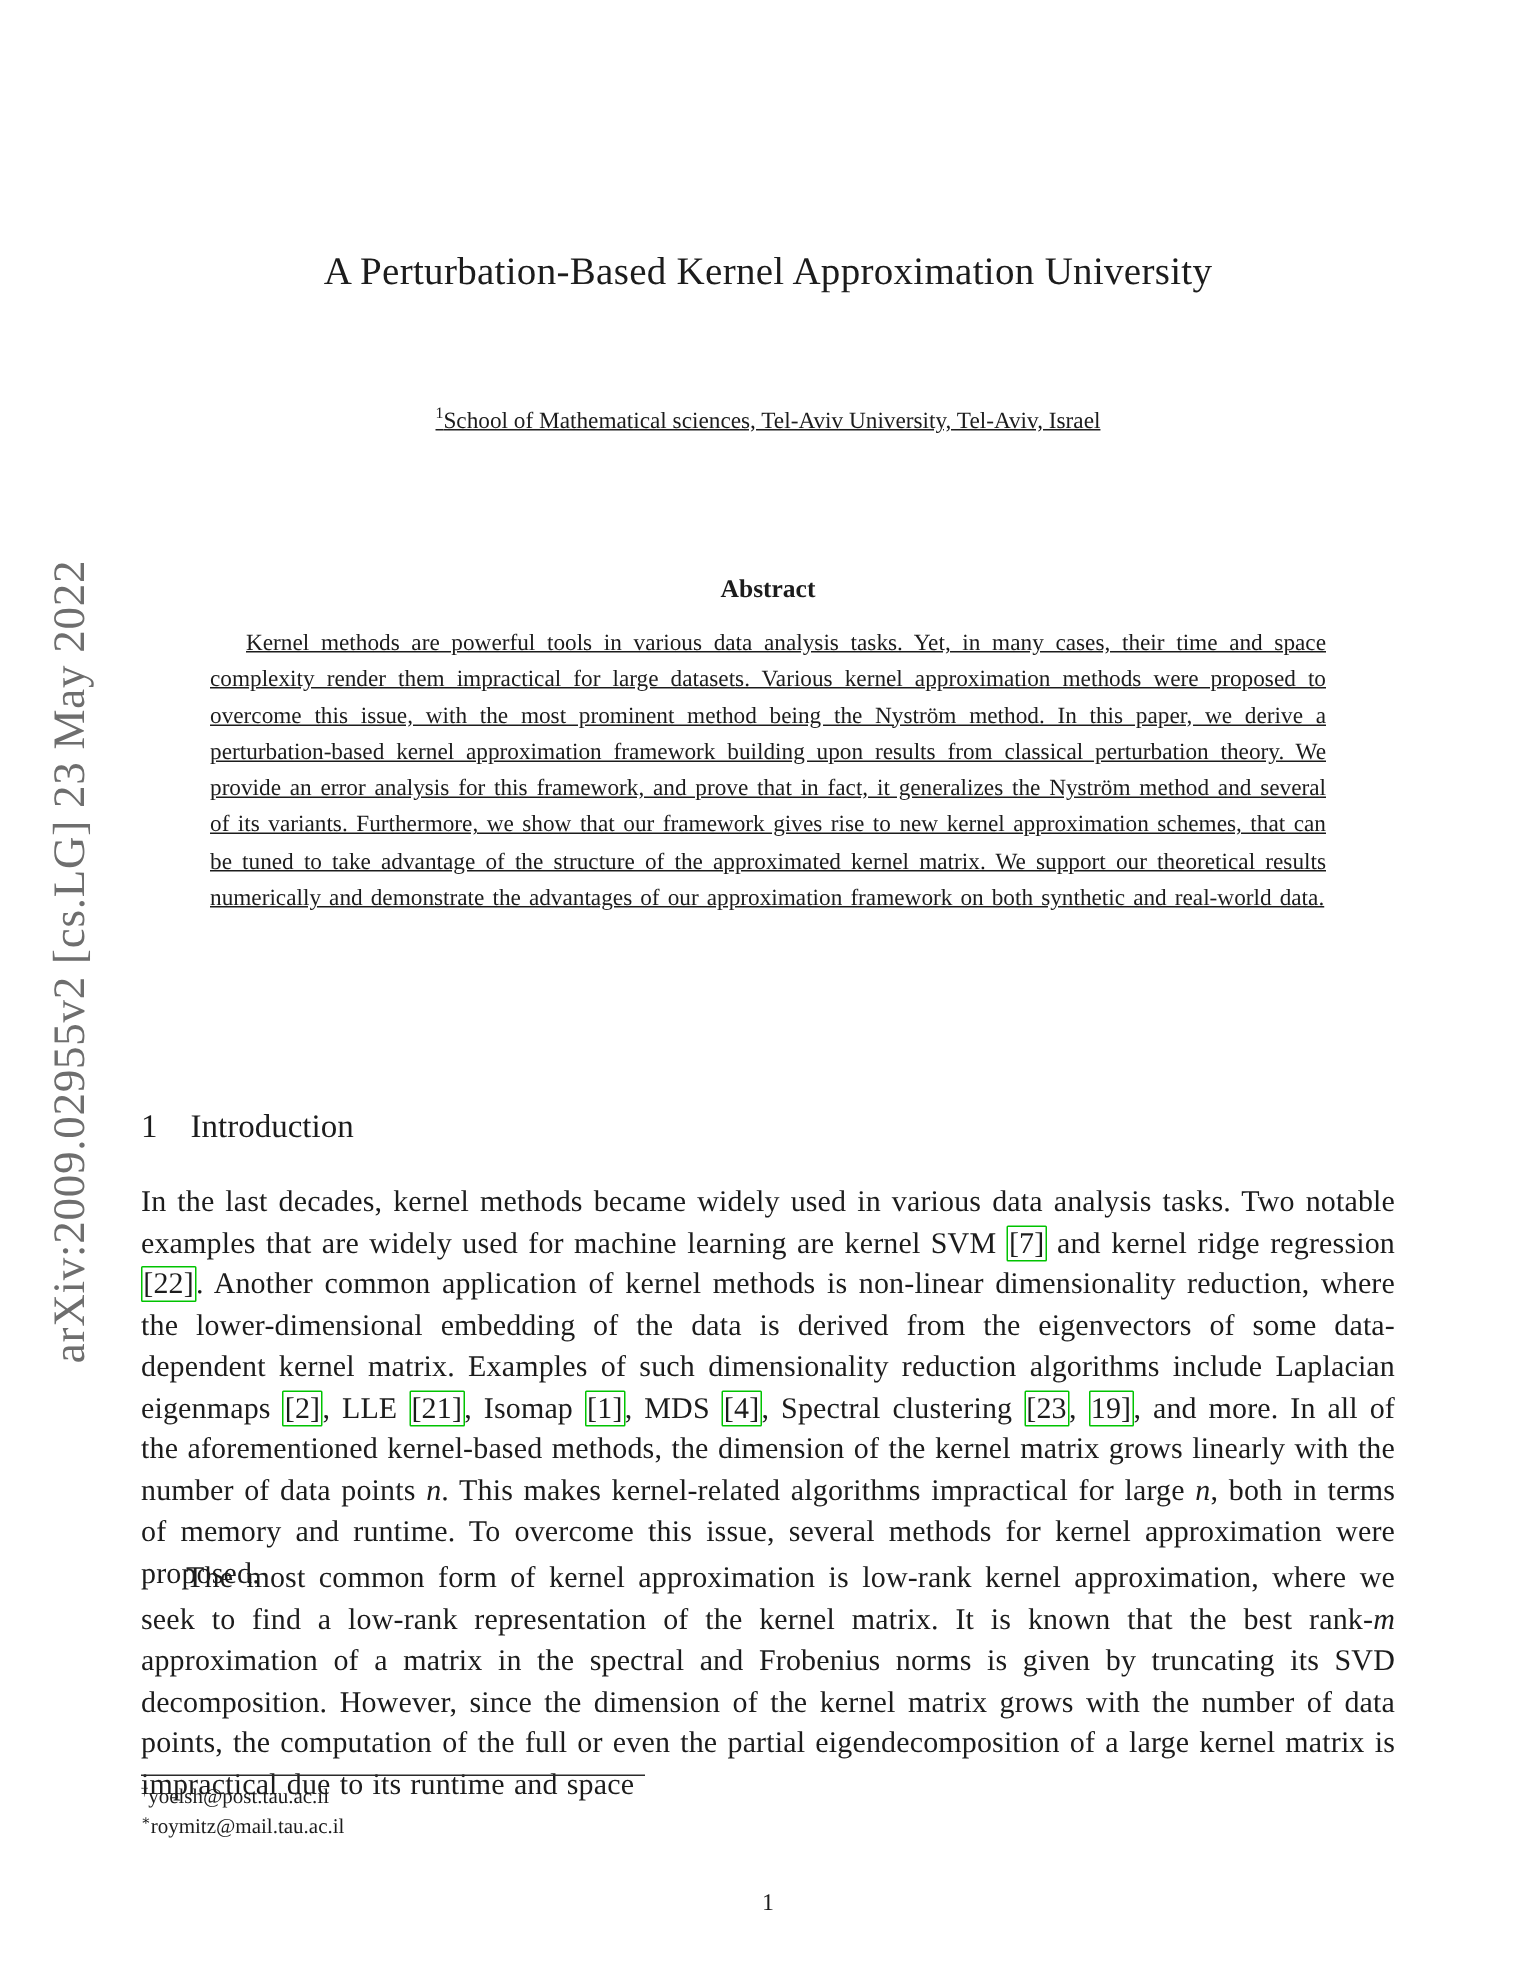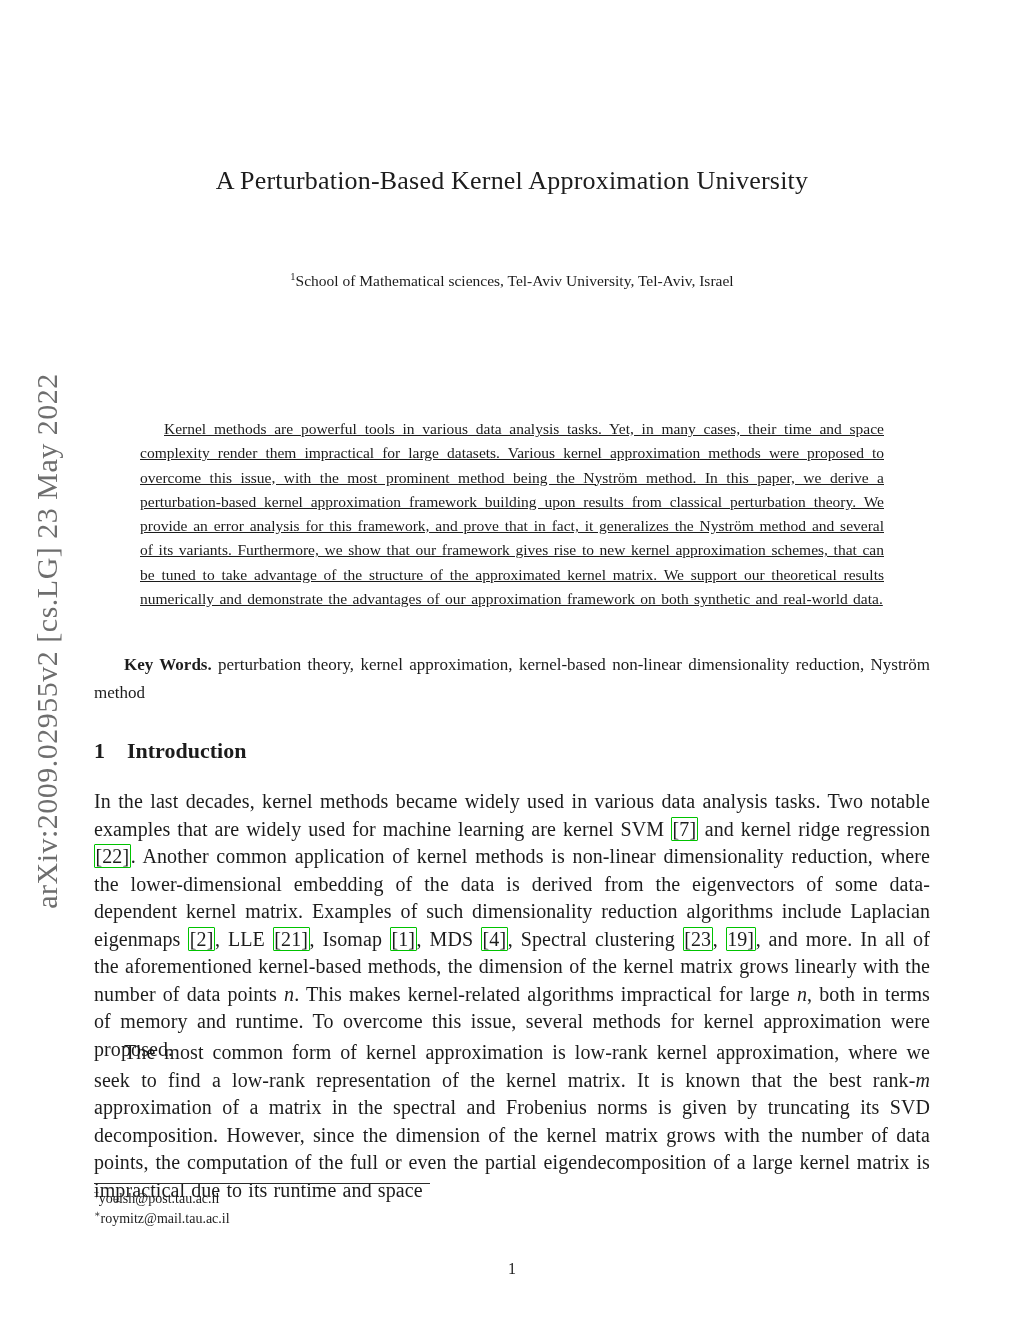--- a/index.html
+++ b/index.html
@@ -46,20 +46,21 @@
   .author-line {
     top: 227px;
     text-align: center;
     font-size: 19px;
   }
 
   .affiliation-line {
     top: 272px;
     text-align: center;
     font-size: 15.5px;
+    text-decoration: underline;
   }
 
   .abstract-heading {
     top: 383px;
     text-align: center;
     font-size: 17px;
     font-weight: bold;
   }
 
   .abstract-body {
@@ -79,21 +80,21 @@
     font-size: 17px;
     line-height: 27.5px;
     text-align: justify;
     text-indent: 30px;
     word-spacing: 1px;
   }
 
   .section-heading {
     top: 738px;
     font-size: 22px;
-    font-weight: bold;
+    font-weight: normal;
   }
   .section-heading .sec-title {
     margin-left: 22px;
   }
 
   .body-par {
     font-size: 20px;
     line-height: 27.5px;
     text-align: justify;
     letter-spacing: 0.1px;
@@ -143,24 +144,24 @@
 
 <div class="page">
 
   <div class="arxiv-stamp">arXiv:2009.02955v2 [cs.LG] 23 May 2022</div>
 
   <div class="block paper-title">A Perturbation-Based Kernel Approximation University</div>
 
 
   <div class="block affiliation-line"><span class="seg-sup">1</span><span>School of Mathematical sciences, Tel-Aviv University, Tel-Aviv, Israel</span></div>
 
+  <div class="block abstract-heading">Abstract</div>
 
   <div class="block abstract-body">Kernel methods are powerful tools in various data analysis tasks. Yet, in many cases, their time and space complexity render them impractical for large datasets. Various kernel approximation methods were proposed to overcome this issue, with the most prominent method being the Nyström method. In this paper, we derive a perturbation-based kernel approximation framework building upon results from classical perturbation theory. We provide an error analysis for this framework, and prove that in fact, it generalizes the Nyström method and several of its variants. Furthermore, we show that our framework gives rise to new kernel approximation schemes, that can be tuned to take advantage of the structure of the approximated kernel matrix. We support our theoretical results numerically and demonstrate the advantages of our approximation framework on both synthetic and real-world data.</div>
 
-  <div class="block keywords"><span class="seg-bold">Key Words.</span><span>  perturbation theory, kernel approximation, kernel-based non-linear dimensionality reduction, Nyström method</span></div>
 
   <div class="block section-heading">
     <span class="sec-num">1</span><span class="sec-title">Introduction</span>
   </div>
 
   <div class="block body-par par-1"><span>In the last decades, kernel methods became widely used in various data analysis tasks. Two notable examples that are widely used for machine learning are kernel SVM </span><span class="seg-cite">[7]</span><span> and kernel ridge regression </span><span class="seg-cite">[22]</span><span>. Another common application of kernel methods is non-linear dimensionality reduction, where the lower-dimensional embedding of the data is derived from the eigenvectors of some data-dependent kernel matrix. Examples of such dimensionality reduction algorithms include Laplacian eigenmaps </span><span class="seg-cite">[2]</span><span>, LLE </span><span class="seg-cite">[21]</span><span>, Isomap </span><span class="seg-cite">[1]</span><span>, MDS </span><span class="seg-cite">[4]</span><span>, Spectral clustering </span><span class="seg-cite">[23</span><span>, </span><span class="seg-cite">19]</span><span>, and more. In all of the aforementioned kernel-based methods, the dimension of the kernel matrix grows linearly with the number of data points </span><span class="seg-italic">n</span><span>. This makes kernel-related algorithms impractical for large </span><span class="seg-italic">n</span><span>, both in terms of memory and runtime. To overcome this issue, several methods for kernel approximation were proposed.</span></div>
 
   <div class="block body-par par-2"><span>The most common form of kernel approximation is low-rank kernel approximation, where we seek to find a low-rank representation of the kernel matrix. It is known that the best rank-</span><span class="seg-italic">m</span><span> approximation of a matrix in the spectral and Frobenius norms is given by truncating its SVD decomposition. However, since the dimension of the kernel matrix grows with the number of data points, the computation of the full or even the partial eigendecomposition of a large kernel matrix is impractical due to its runtime and space</span></div>
 
   <div class="footnote-rule"></div>

